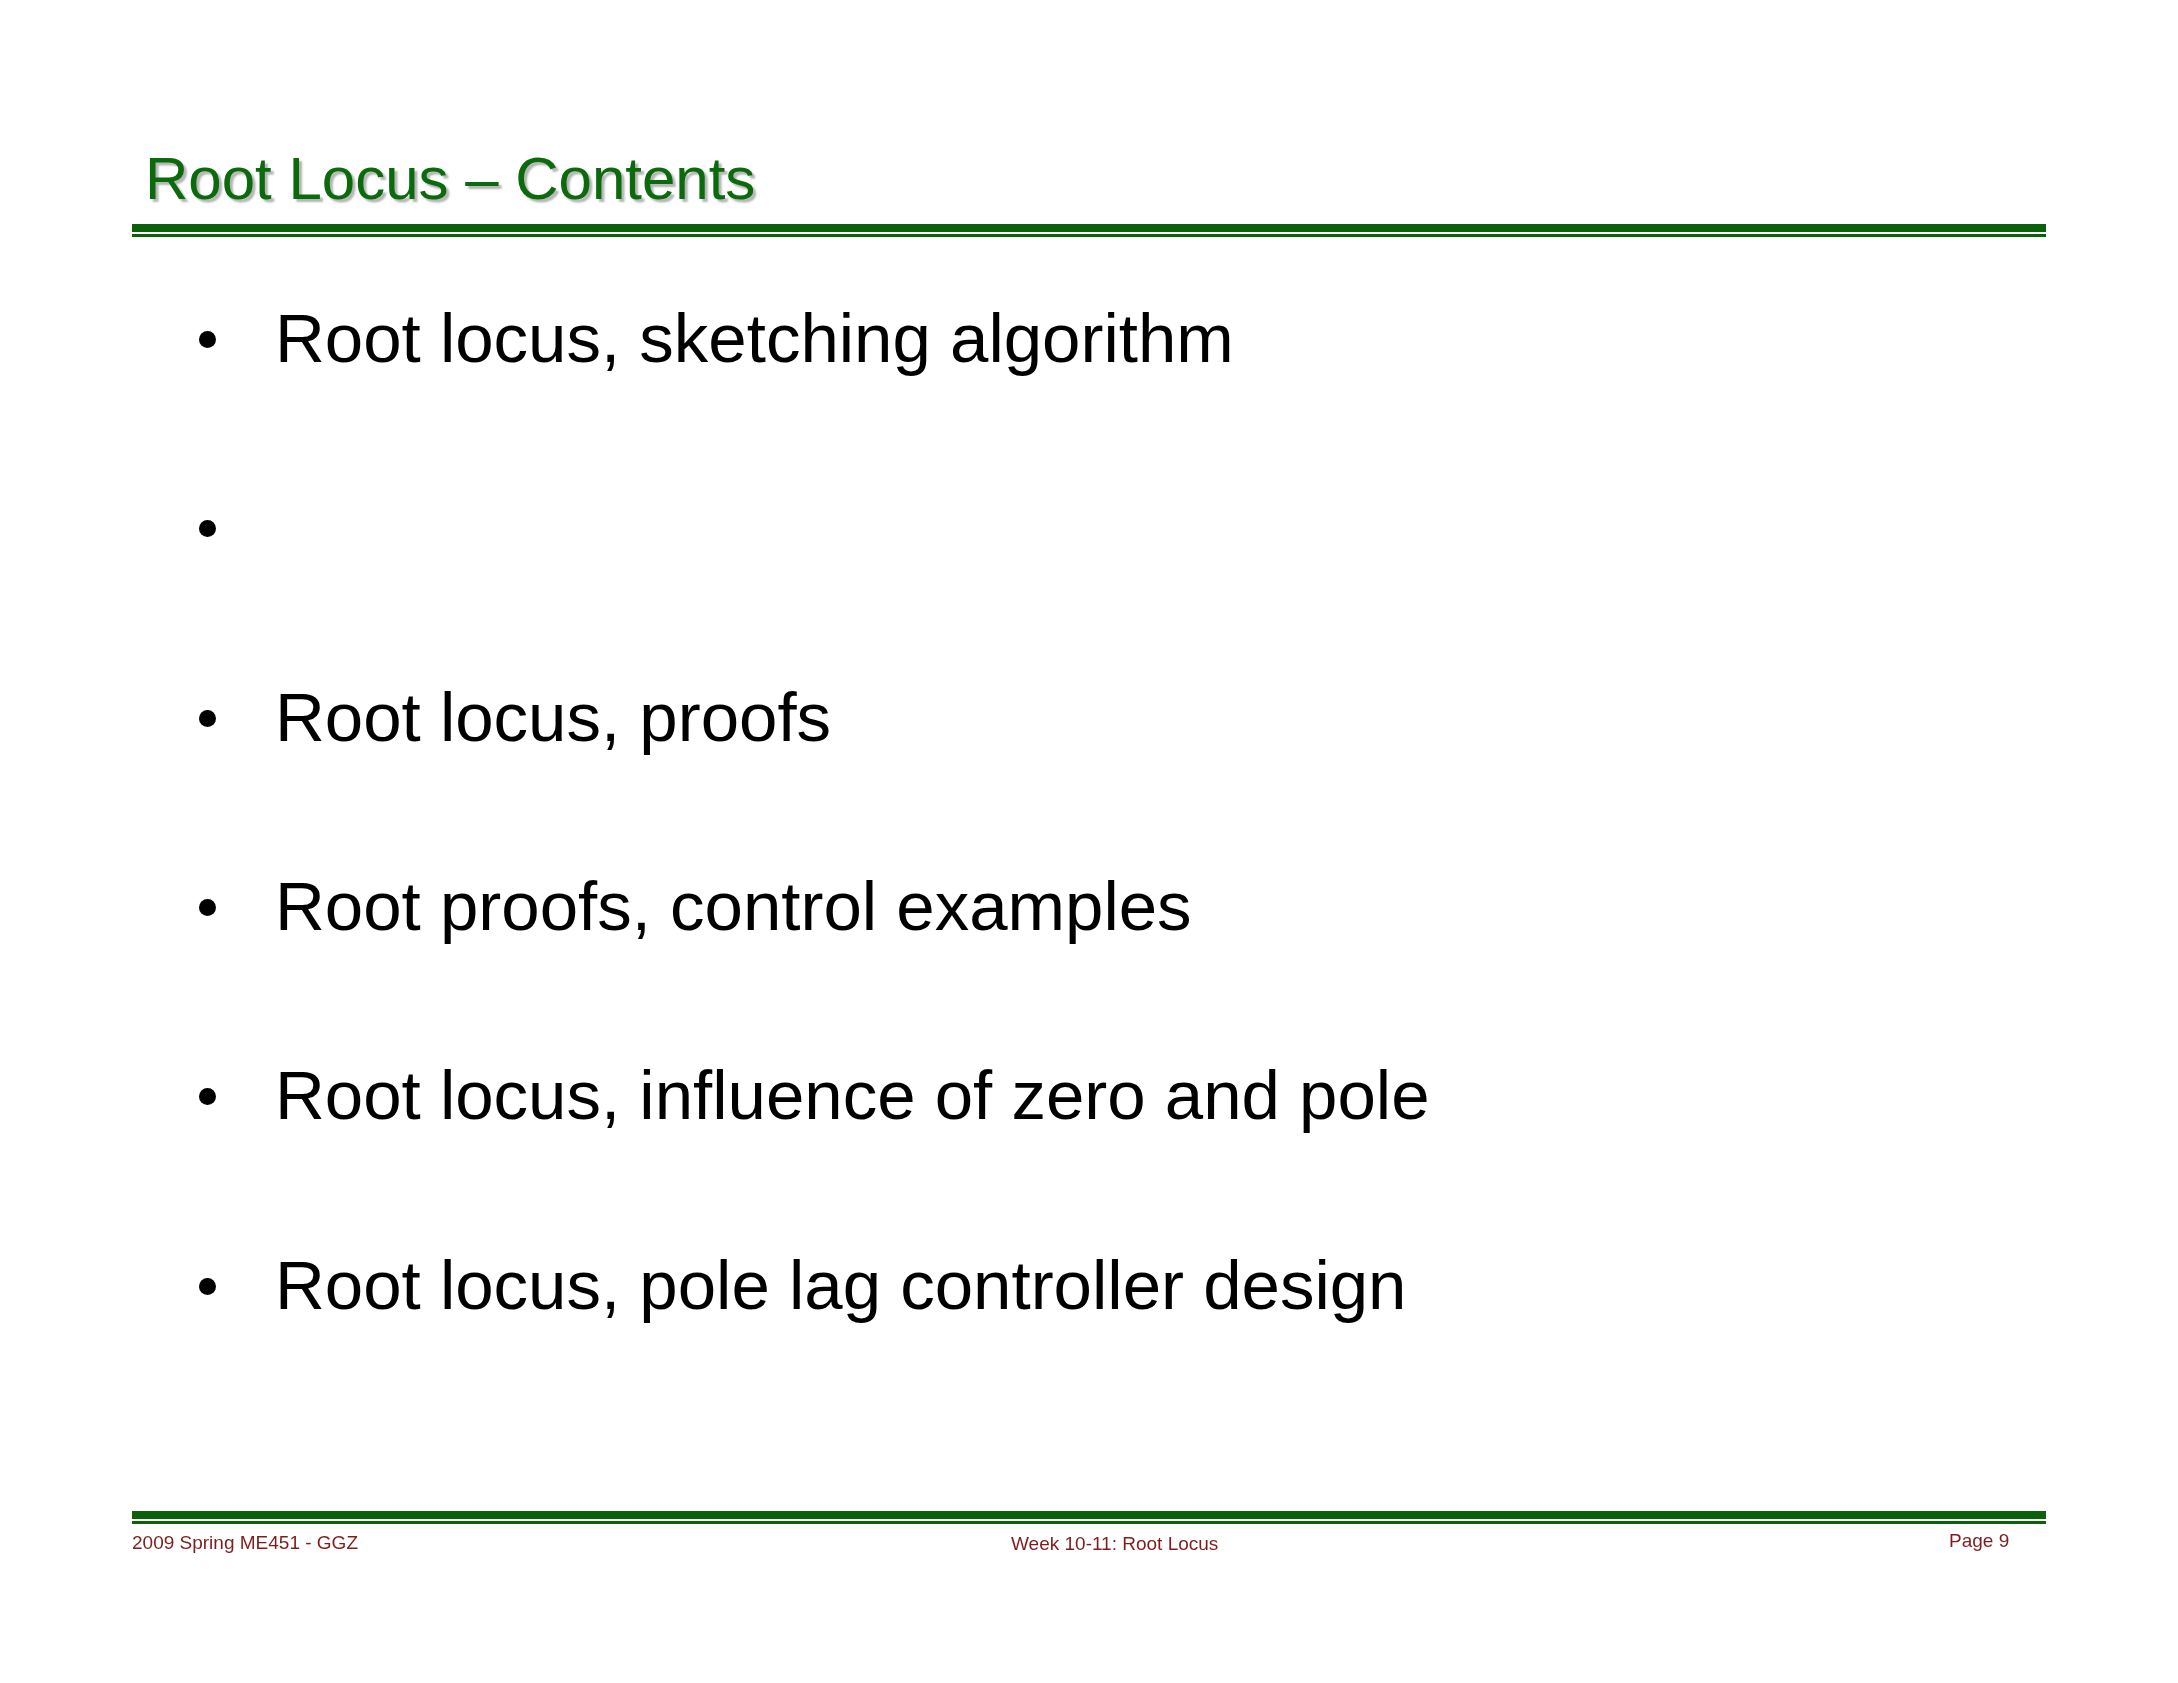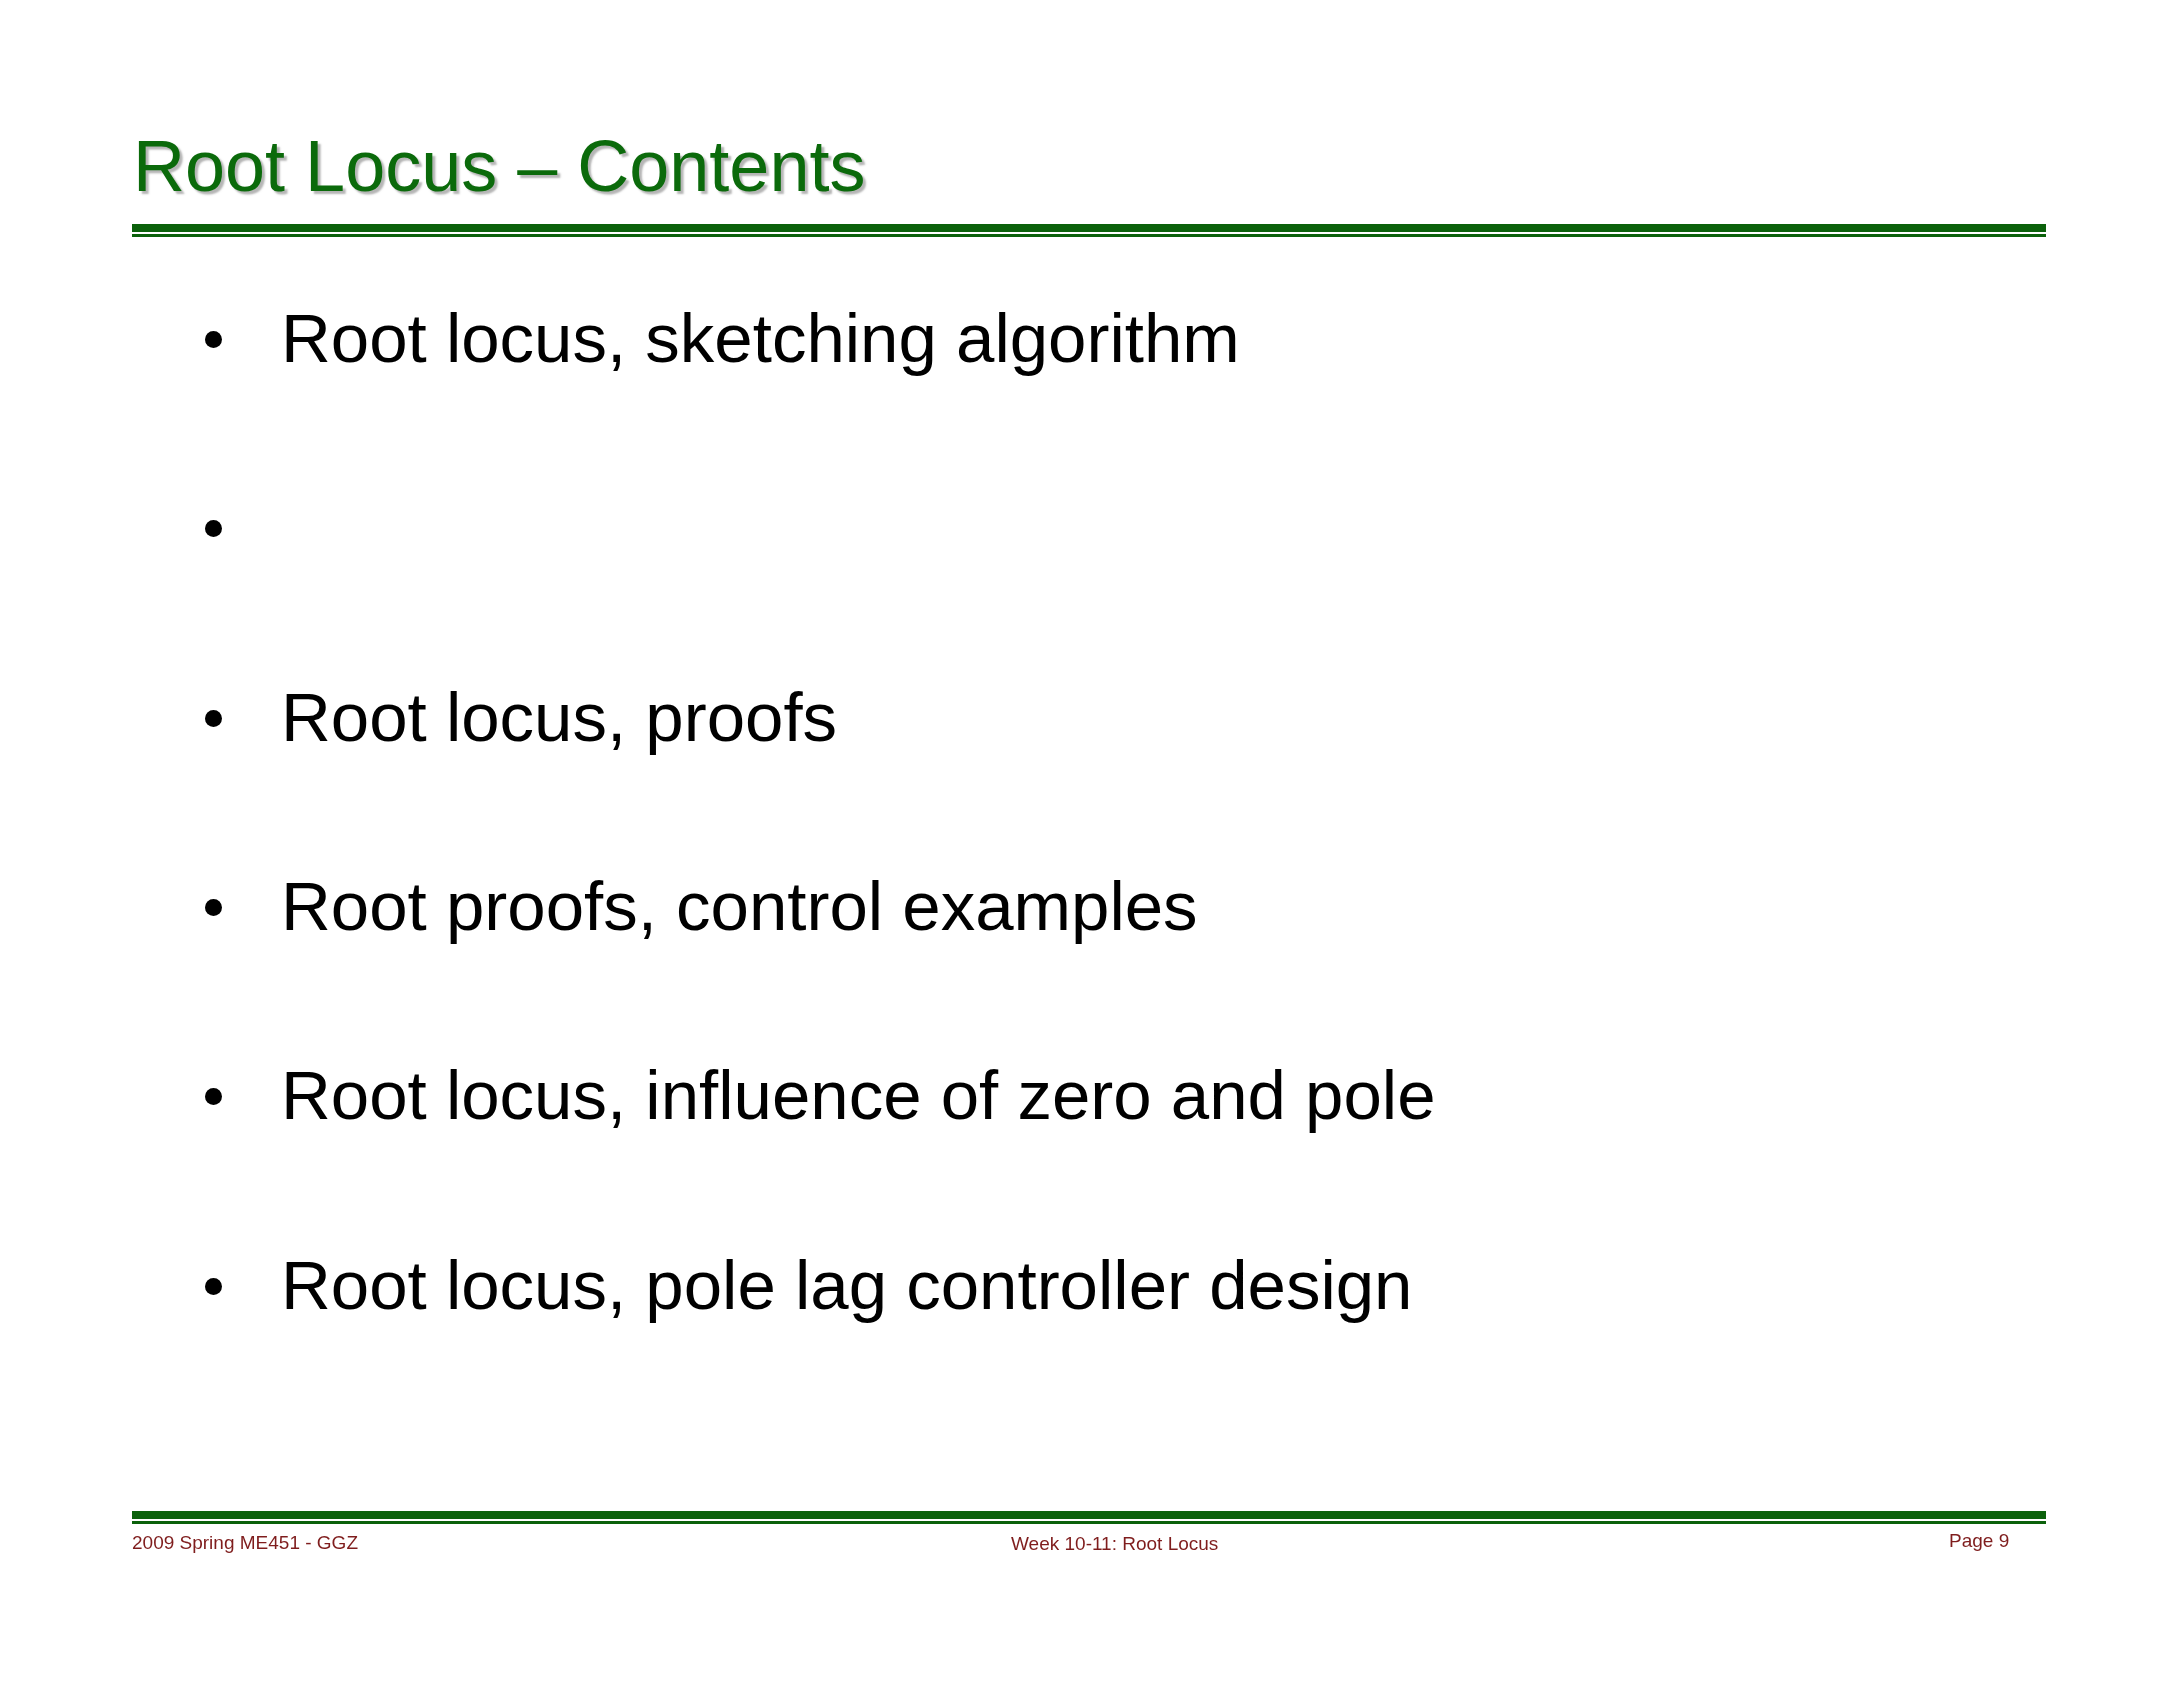--- a/index.html
+++ b/index.html
@@ -12,26 +12,26 @@
       height: 1683px;
       position: relative;
       overflow: hidden;
       font-family: "Liberation Sans", sans-serif;
       color: #000000;
     }
     .slide-title {
       position: absolute;
       left: 133px;
       top: 117px;
-      font-size: 72px;
+      font-size: 60px;
       line-height: 99px;
       color: #0b6a0b;
       white-space: nowrap;
       text-shadow: 3px 3px 2px rgba(120,120,120,0.55);
-      margin: 0;
+      margin: 12px;
       font-weight: normal;
     }
     .rule {
       position: absolute;
       left: 132px;
       width: 1914px;
     }
     .rule .thick {
       position: absolute;
       left: 0; right: 0;
@@ -53,21 +53,21 @@
       position: absolute;
       left: 0;
       top: 0;
       width: 2178px;
       margin: 0;
       padding: 0;
       list-style: none;
     }
     .bullet-item {
       position: absolute;
-      left: 9px;
+      left: 3px;
       height: 79px;
       width: 1970px;
     }
     .bullet-dot {
       position: absolute;
       left: 196px;
       width: 17px;
       height: 17px;
       border-radius: 50%;
       background: #000000;

